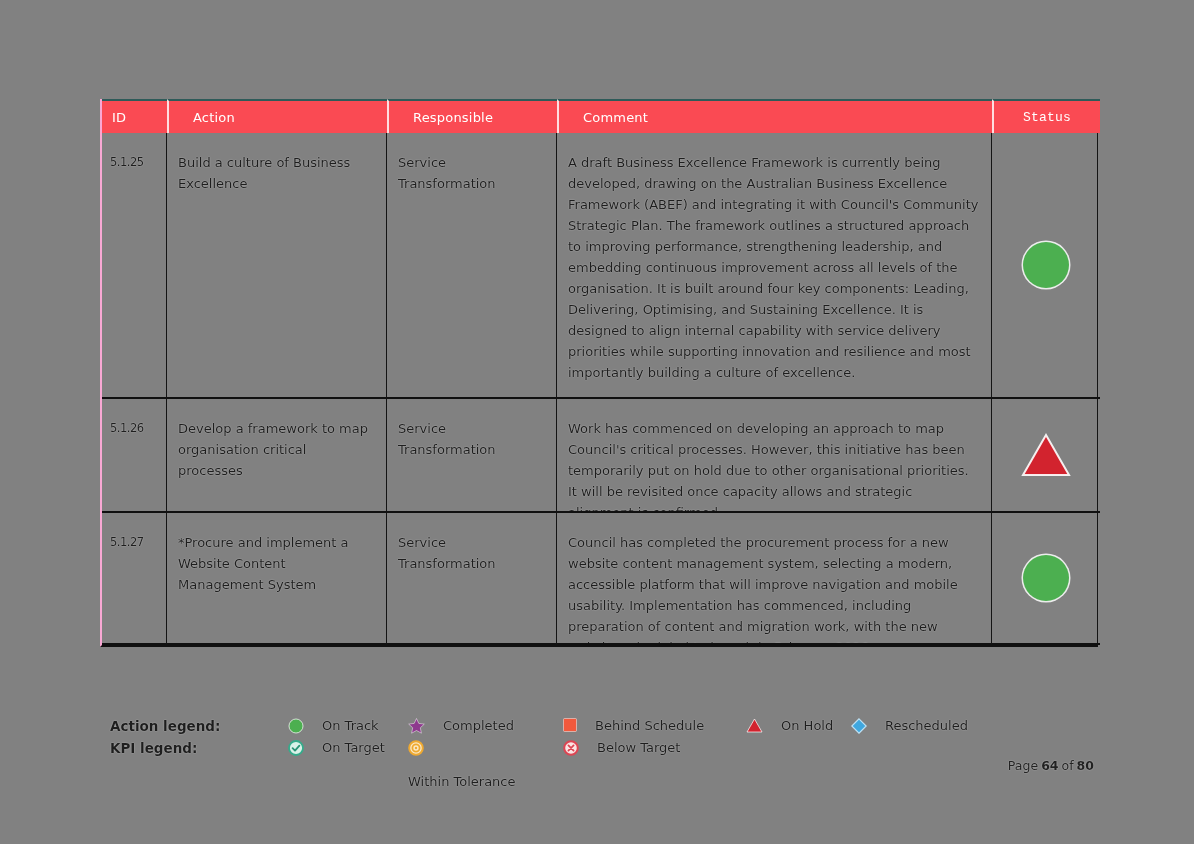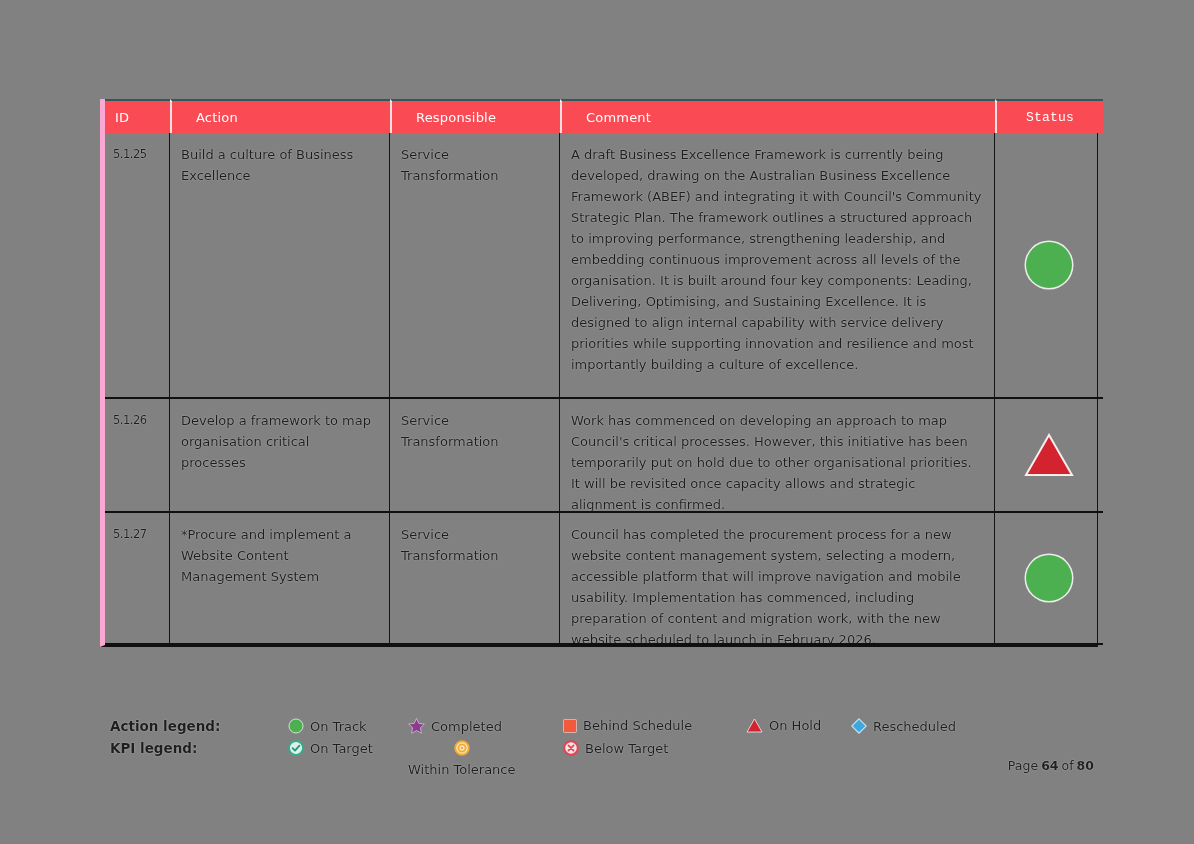--- a/index.html
+++ b/index.html
@@ -12,61 +12,61 @@
     overflow:hidden;
   }
   .halo{ text-shadow:0 0 1px rgba(255,255,255,.45), 0 0 2px rgba(255,255,255,.25); }
 
   
   .status-table{
     position:absolute; left:100px; top:99px; width:998px;
     display:grid;
     grid-template-columns:65px 220px 170px 435px 108px;
     grid-template-rows:34px 266px 114px 132px;
-    border-left:5px solid #f9a8d4;
+    border-left:2px solid #f9a8d4;
     border-right:1px solid #141414;
     border-bottom:2px solid #101010;
     box-sizing:border-box;
   }
   .hcell{
     background:#FA4A53;
     border-top:2px solid #2E5B59;
     color:#fff;
     font-size:13px; font-weight:500;
     display:flex; align-items:center;
     padding:0 0 0 10px; box-sizing:border-box;
     letter-spacing:.2px;
   }
   .hcell + .hcell{ border-left:2px solid rgba(255,255,255,.82);padding-left:24px; }
   .hcell.center{ justify-content:center; padding-left:0;font-family:Liberation Mono, monospace; }
 
   .bcell{
     box-sizing:border-box;
-    padding:11px 12px 0 11px;
+    padding:19px 12px 0 11px;
     font-size:13px; line-height:21px;
     border-bottom:2px solid #101010;
     overflow:hidden;
   }
   .bcell.v{ border-right:1px solid #141414; }
   .idcell{ font-size:11.5px; letter-spacing:-0.5px; padding-left:8px; }
   .statuscell{ display:flex; align-items:center; justify-content:center; padding:0; }
 
   .dot-ontrack{
     width:46px;height:46px;border-radius:50%;
     background:#4CAF50;
     box-shadow:0 0 0 1.5px rgba(255,255,255,.85);
   }
 
   
   .legend{ position:absolute; left:103px; top:716px; width:1000px; height:46px; }
   .legend-row-label{
     position:absolute; left:0; font-size:13.5px; font-weight:700;margin-left:7px;
   }
   .legend-item{
-    position:absolute; display:flex; align-items:center; gap:6px;
+    position:absolute; display:flex; gap:18px;
     font-size:13px; font-weight:500; white-space:nowrap;
   }
   .legend-item svg{ display:block; }
 
   
   .page-number{
     position:absolute; right:100px; top:758px;
     font-size:12.5px; color:#222; white-space:nowrap;
   }
   .page-number .b{ font-weight:700; }

